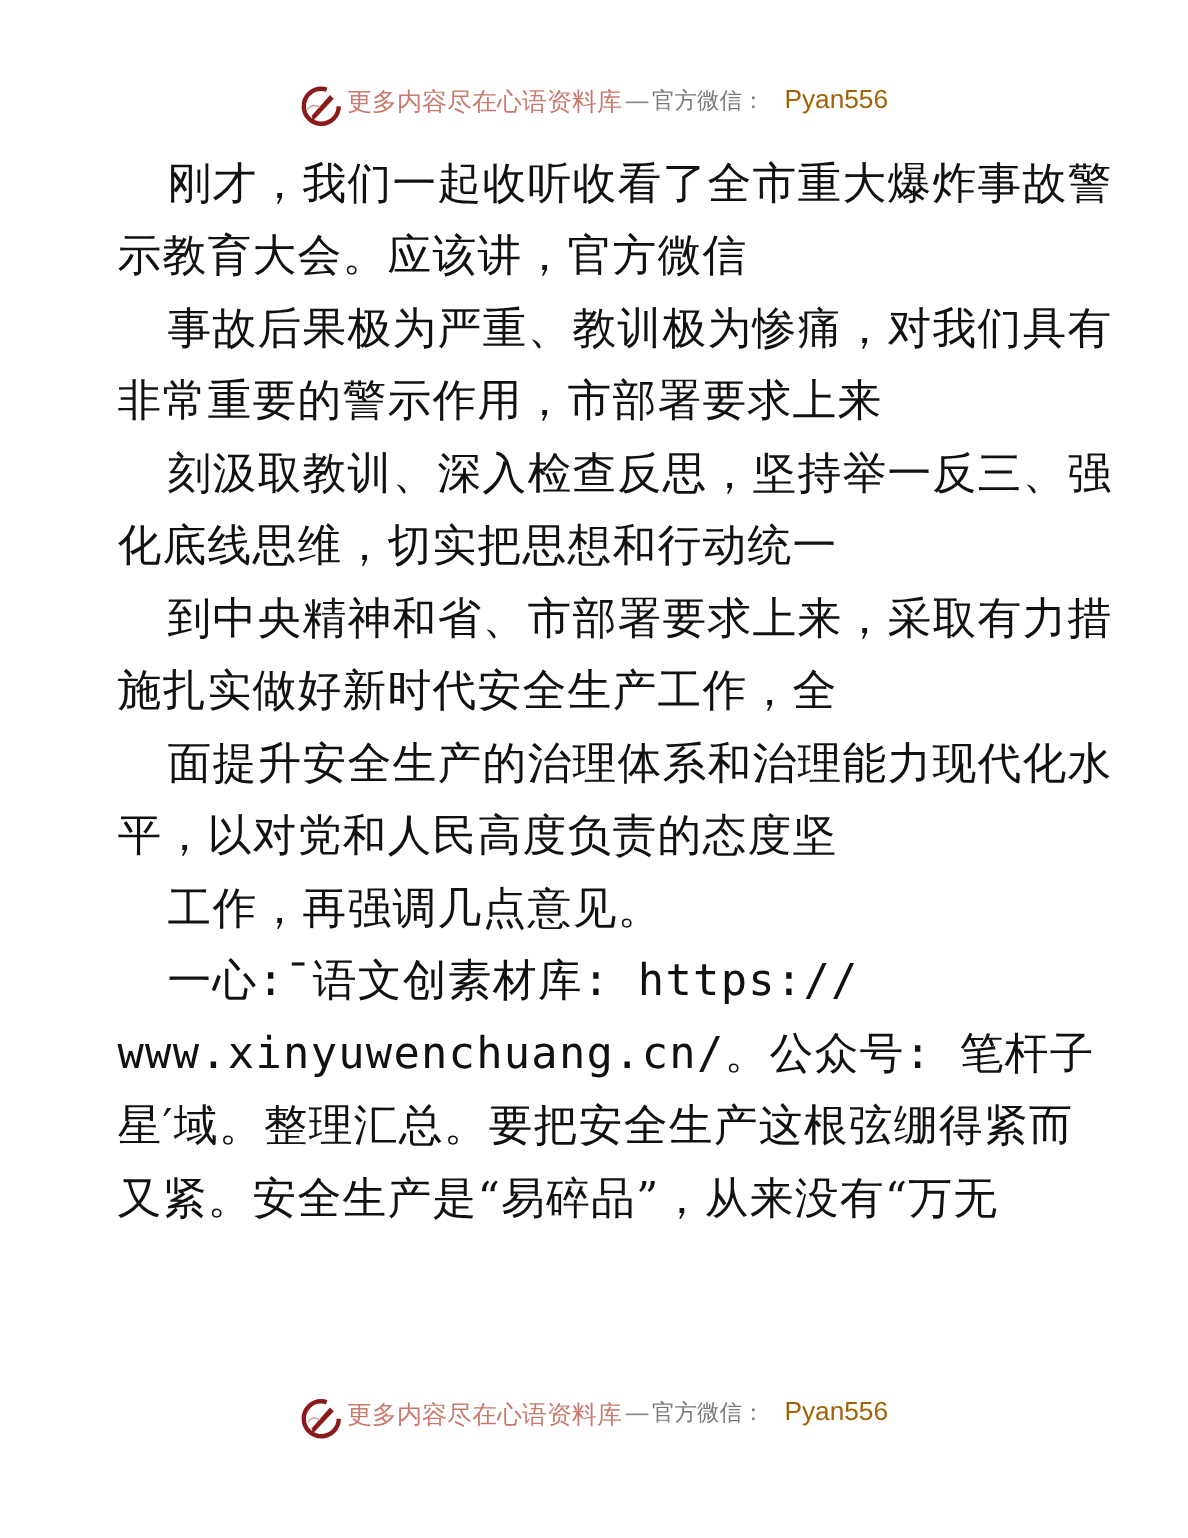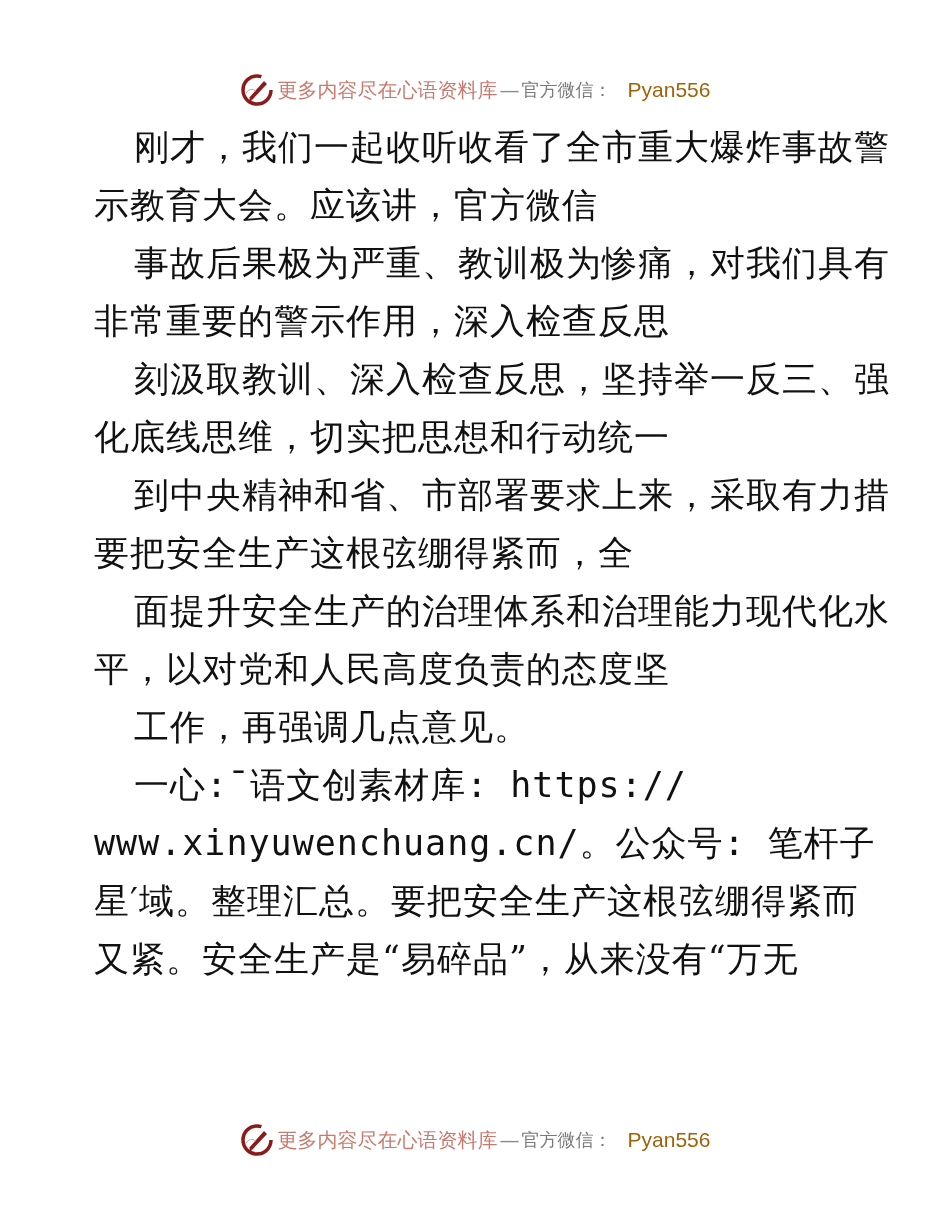--- a/index.html
+++ b/index.html
@@ -14,21 +14,21 @@
       overflow: hidden;
       font-family: "DejaVu Serif", "Liberation Serif", serif;
       color: #111111;
     }
     .banner {
       position: absolute;
       left: 0;
       width: 950px;
       height: 44px;
       display: flex;
-      align-items: center;
+      align-items: flex-start;
       justify-content: center;
     }
     .banner.top { top: 68px; }
     .banner.bottom { top: 1118px; }
     .banner .logo {
       width: 34px;
       height: 34px;
       margin-right: 4px;
       display: inline-block;
     }
@@ -87,25 +87,25 @@
   <span class="red-text">更多内容尽在心语资料库</span>
   <span class="dash">—</span>
   <span class="gray-text">官方微信：</span>
   <span class="wechat-id">Pyan556</span>
 </div>
 
 <div class="content">
   <div class="line indent">刚才，我们一起收听收看了全市重大爆炸事故警</div>
   <div class="line">示教育大会。应该讲，官方微信</div>
   <div class="line indent">事故后果极为严重、教训极为惨痛，对我们具有</div>
-  <div class="line">非常重要的警示作用，深入检查反思</div>
+  <div class="line">非常重要的警示作用，市部署要求上来</div>
   <div class="line indent">刻汲取教训、深入检查反思，坚持举一反三、强</div>
   <div class="line">化底线思维，切实把思想和行动统一</div>
   <div class="line indent">到中央精神和省、市部署要求上来，采取有力措</div>
-  <div class="line">要把安全生产这根弦绷得紧而，全</div>
+  <div class="line">施扎实做好新时代安全生产工作，全</div>
   <div class="line indent">面提升安全生产的治理体系和治理能力现代化水</div>
   <div class="line">平，以对党和人民高度负责的态度坚</div>
   <div class="line indent">工作，再强调几点意见。</div>
   <div class="line indent mono">一心:¯语文创素材库: https://</div>
   <div class="line mono">www.xinyuwenchuang.cn/。公众号: 笔杆子</div>
   <div class="line">星′域。整理汇总。要把安全生产这根弦绷得紧而</div>
   <div class="line">又紧。安全生产是“易碎品”，从来没有“万无</div>
 </div>
 
 <div class="banner bottom">

